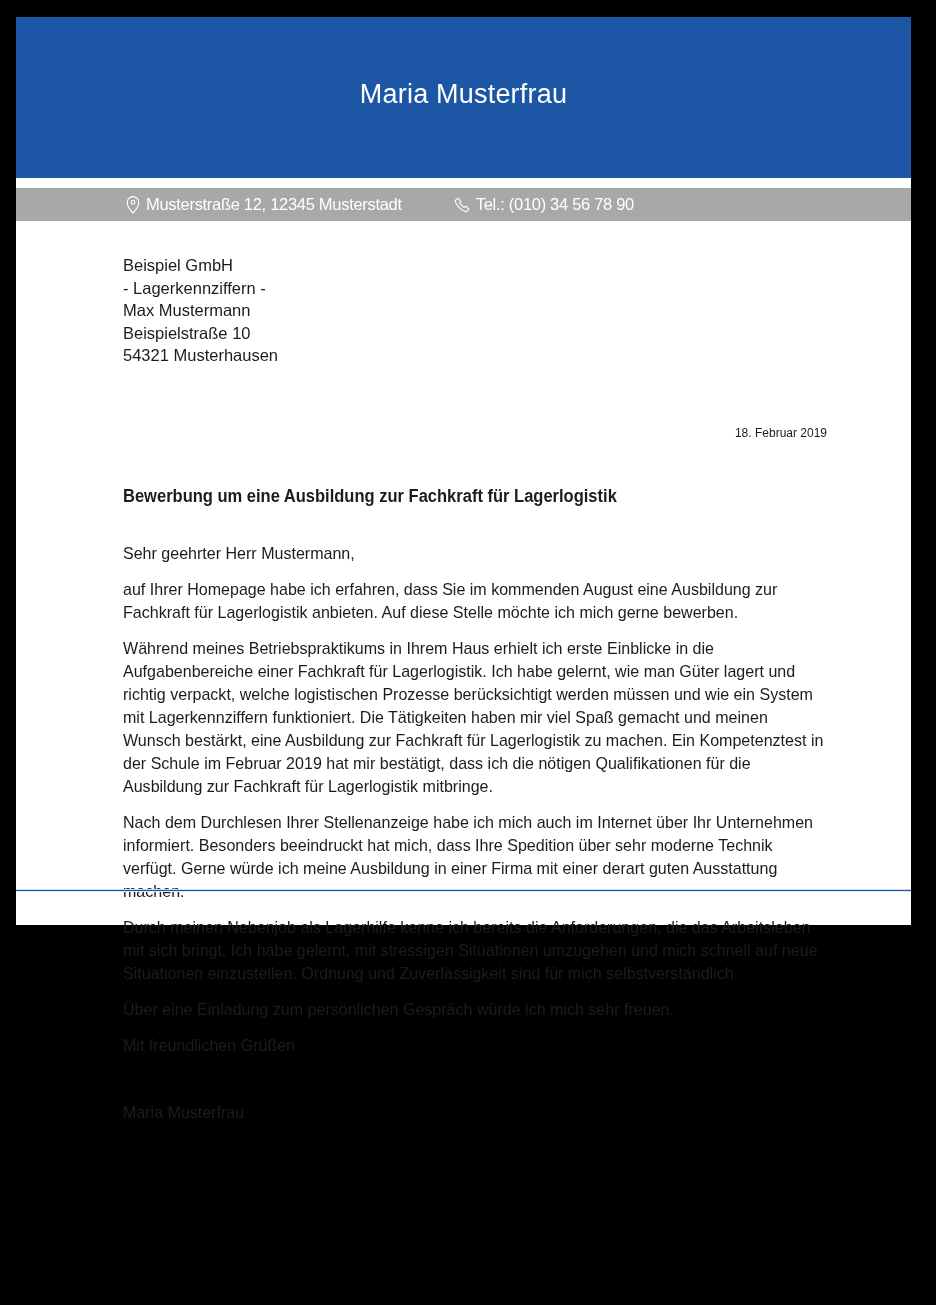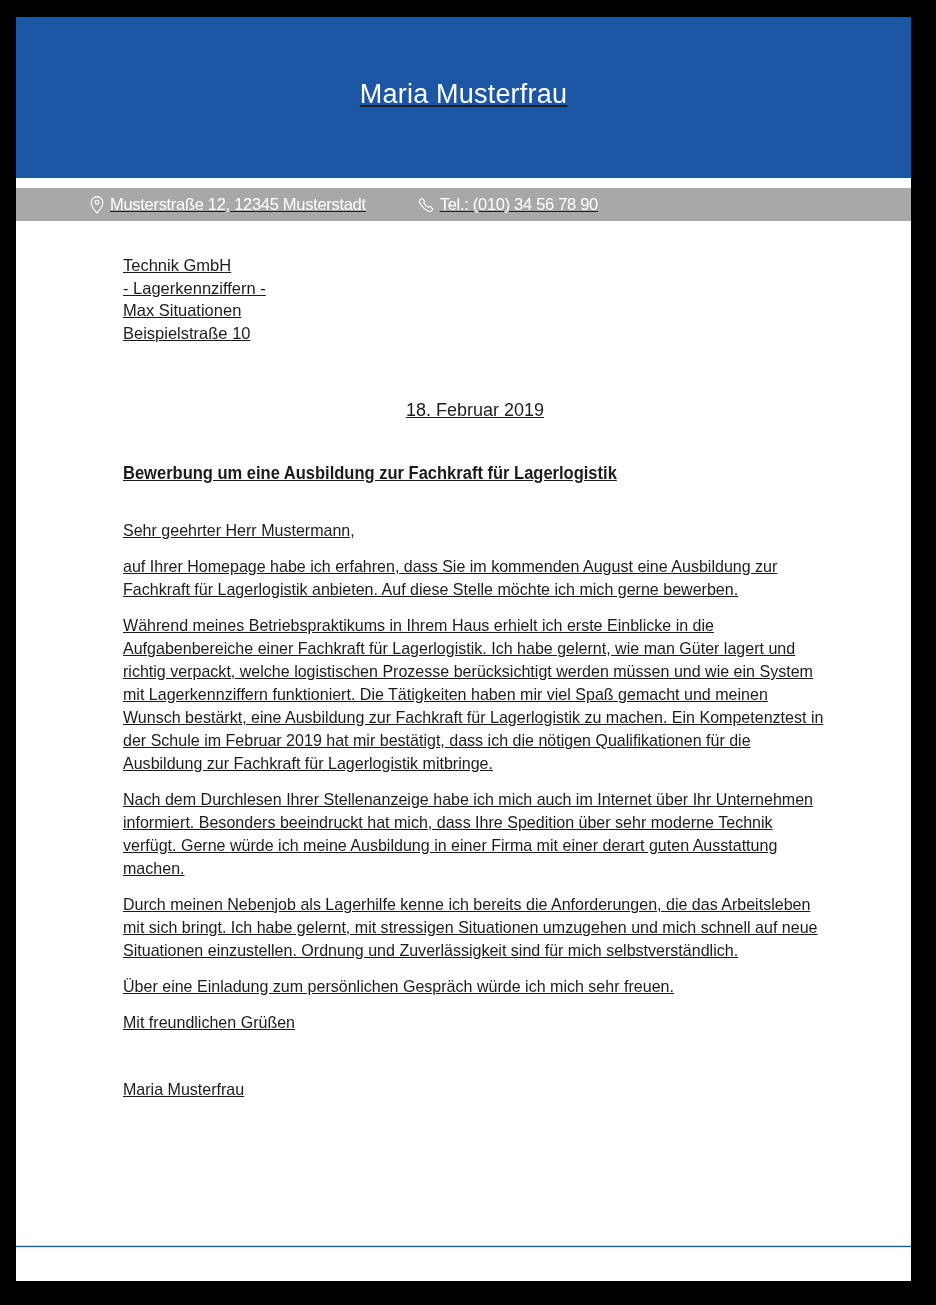--- a/index.html
+++ b/index.html
@@ -13,42 +13,41 @@
   body{
     width:936px;height:1305px;
     background:#000;
     font-family:"Liberation Sans","DejaVu Sans",sans-serif;
     color:var(--ink);
     position:relative;
     overflow:hidden;
   }
   .page{
     position:absolute;left:16px;top:17px;
-    width:895px;height:1264px;
+    width:895px;height:908px;
     background:#fff;
-    text-decoration:underline;
   }
   
   .banner{
     height:161px;width:100%;
     background:var(--accent-blue);
     display:flex;align-items:center;justify-content:center;
   }
   .banner .name{
     color:#fff;font-size:27px;font-weight:400;
     letter-spacing:0.2px;
     margin-top:-6px;
   }
   
   .contact-bar{
     margin-top:10px;
     height:33px;width:100%;
     background:var(--bar-gray);
     display:flex;align-items:center;
-    padding-left:74px;
+    padding-left:110px;
     gap:52px;
     color:#fff;
   }
   .contact-item{
     display:flex;align-items:center;gap:6px;
     font-size:16.5px;letter-spacing:-0.3px;
     white-space:nowrap;
   }
   .contact-item svg{display:block;}
   
@@ -57,22 +56,22 @@
     font-size:17px;
     line-height:23px;
   }
   .recipient{
     margin-top:33px;
     font-size:16.5px;
     line-height:22.5px;
   }
   .date{
     margin-top:55px;
-    text-align:center;
-    font-size:18px;
+    text-align:right;
+    font-size:12px;
     line-height:23px;
   }
   
   .cond{
     width:106%;
     transform:scaleX(0.9434);
     transform-origin:0 0;
   }
   .subject{
     margin-top:40px;
@@ -118,24 +117,25 @@
           <path d="M3.2 1.6 1.9 2.9c-.8.8-.6 2.4.7 4.4a17.5 17.5 0 0 0 6.1 6.1c2 1.3 3.6 1.5 4.4.7l1.3-1.3c.3-.3.3-.8 0-1.1l-2.2-2.2c-.3-.3-.8-.3-1.1 0l-.9.9A14.6 14.6 0 0 1 5.6 5.8l.9-.9c.3-.3.3-.8 0-1.1L4.3 1.6c-.3-.3-.8-.3-1.1 0z"></path>
         </svg>
       </span>
       <span>Tel.: (010) 34 56 78 90</span>
     </div>
   </div>
 
   <div class="letter">
 
     <div class="recipient">
-      <div>Technik GmbH</div>
+      <div>Beispiel GmbH</div>
       <div>- Lagerkennziffern -</div>
-      <div>Max Situationen</div>
+      <div>Max Mustermann</div>
       <div>Beispielstraße 10</div>
+      <div>54321 Musterhausen</div>
     </div>
 
     <div class="date">18. Februar 2019</div>
 
     <div class="subject cond">Bewerbung um eine Ausbildung zur Fachkraft für Lagerlogistik</div>
 
     <div class="salutation cond">Sehr geehrter Herr Mustermann,</div>
 
     <p class="cond">auf Ihrer Homepage habe ich erfahren, dass Sie im kommenden August eine Ausbildung zur Fachkraft für Lagerlogistik anbieten. Auf diese Stelle möchte ich mich gerne bewerben.</p>
     <p class="cond">Während meines Betriebspraktikums in Ihrem Haus erhielt ich erste Einblicke in die Aufgabenbereiche einer Fachkraft für Lagerlogistik. Ich habe gelernt, wie man Güter lagert und richtig verpackt, welche logistischen Prozesse berücksichtigt werden müssen und wie ein System mit Lagerkennziffern funktioniert. Die Tätigkeiten haben mir viel Spaß gemacht und meinen Wunsch bestärkt, eine Ausbildung zur Fachkraft für Lagerlogistik zu machen. Ein Kompetenztest in der Schule im Februar 2019 hat mir bestätigt, dass ich die nötigen Qualifikationen für die Ausbildung zur Fachkraft für Lagerlogistik mitbringe.</p>

